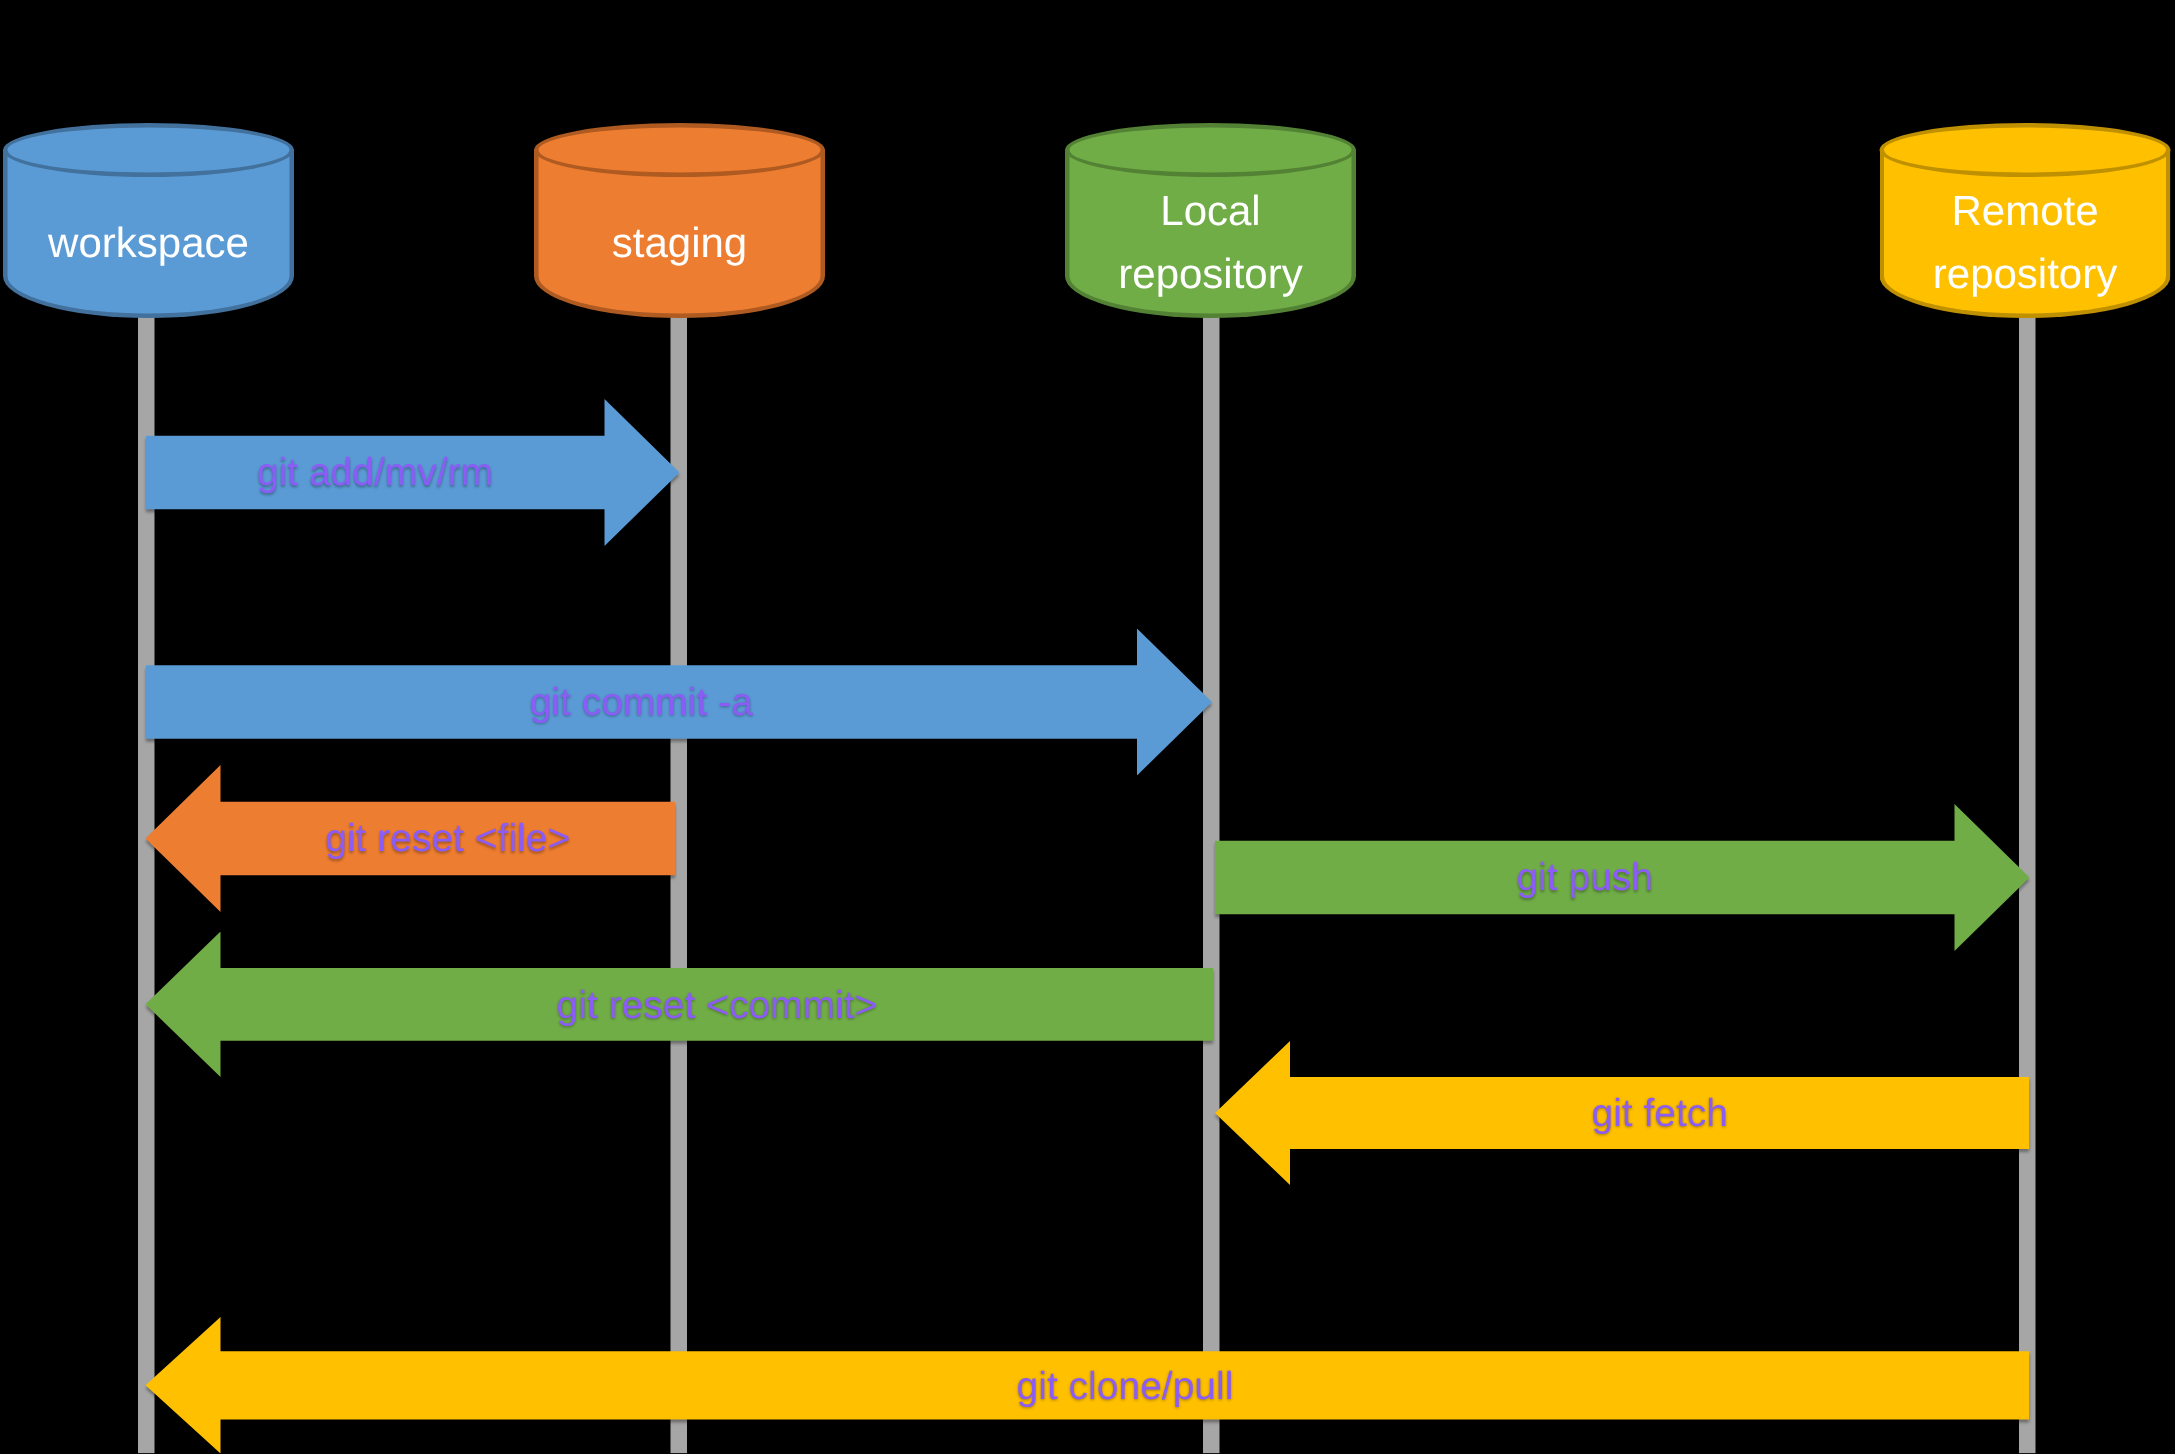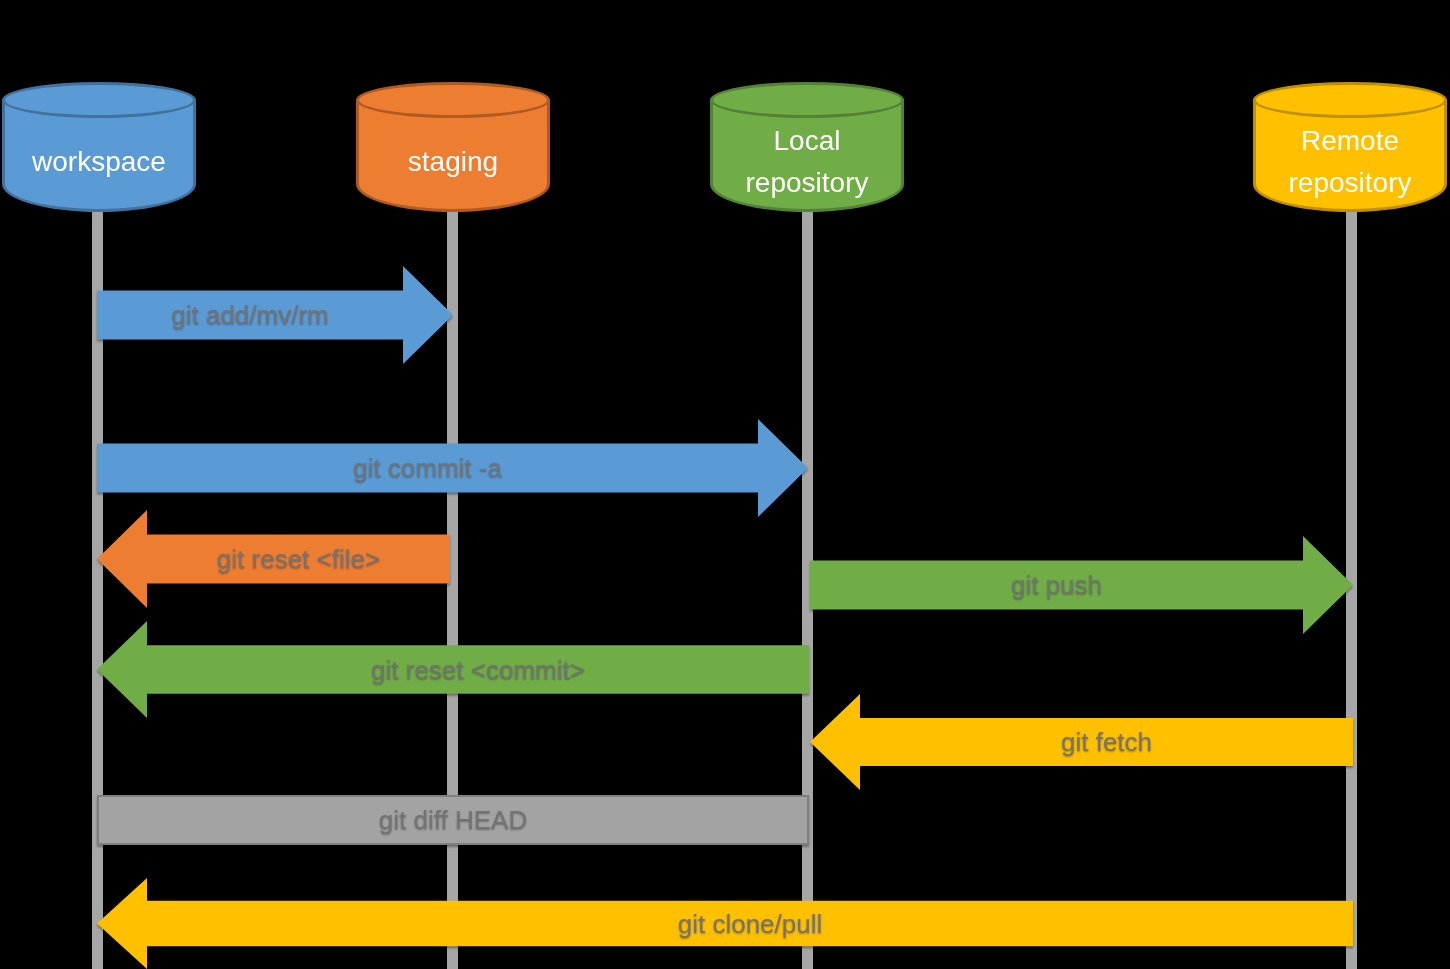--- a/index.html
+++ b/index.html
@@ -86,21 +86,21 @@
   }
   .bar .shape {
     border: 2px solid #7f7f7f;
     box-sizing: border-box;
   }
   .flow .lbl {
     position: absolute;
     top: 50%;
     transform: translateY(-50%);
     text-align: center;
-    color: #737373;
+    color: #8b5cf6;
     font-size: 26px;
     white-space: nowrap;
     text-shadow: 0 1px 2px rgba(0,0,0,0.35);
   }
   .arrow-right .lbl { left: 0; right: 50px; }
   .arrow-left  .lbl { left: 50px; right: 0; }
   .bar         .lbl { left: 0; right: 0; }
 
   
   .f-add        { left: 97px;  top: 266px; width: 356px;  height: 98px; }
@@ -182,26 +182,20 @@
   </div>
 
   <div class="flow arrow-left f-fetch">
     <div class="shapewrap">
         <div class="shape" style="background-color: rgb(255, 192, 0);"></div>
       </div>
     <div class="lbl">git fetch</div>
   </div>
 
 
-  <div class="flow bar f-diff-head">
-    <div class="shapewrap">
-        <div class="shape" style="background-color: rgb(163, 163, 163);"></div>
-      </div>
-    <div class="lbl">git diff HEAD</div>
-  </div>
 
   <div class="flow arrow-left f-clone">
     <div class="shapewrap">
         <div class="shape" style="background-color: rgb(255, 192, 0);"></div>
       </div>
     <div class="lbl">git clone/pull</div>
   </div>
 
 </div>
 

